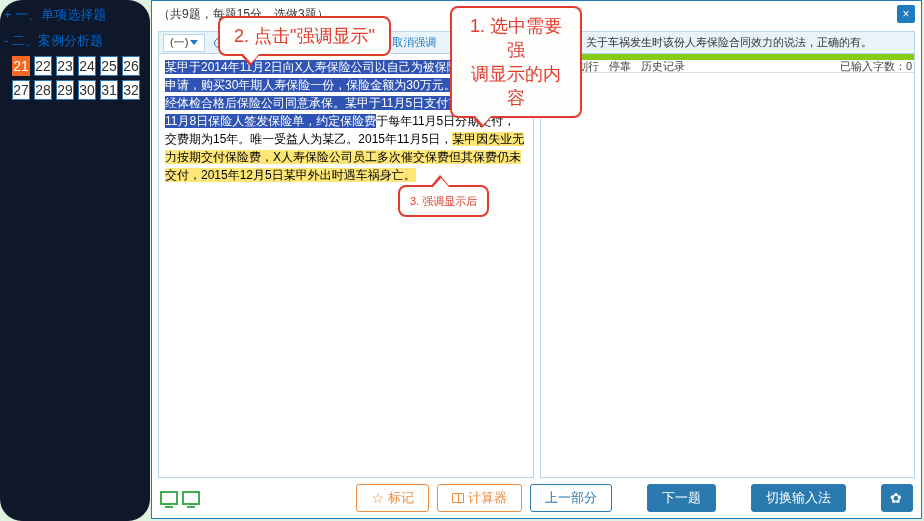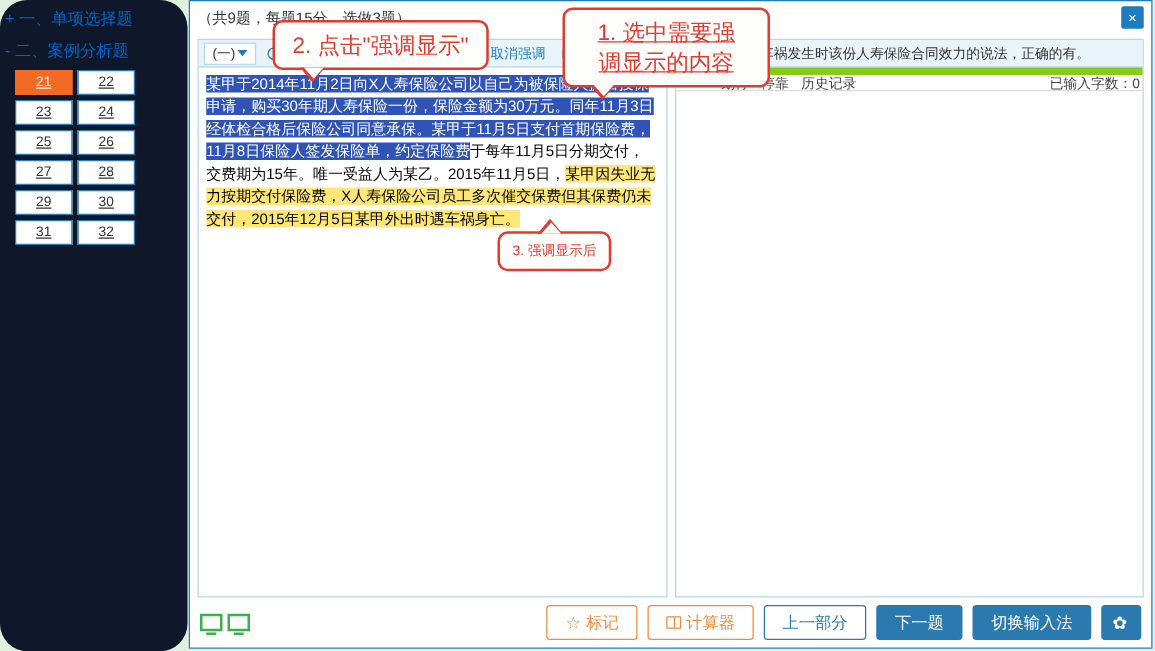--- a/index.html
+++ b/index.html
@@ -31,28 +31,27 @@
     cursor: pointer;
     padding: 2px 0;
   }
   .q-grid {
     display: flex;
     flex-wrap: wrap;
     gap: 4px;
     margin: 4px 2px 6px 8px;
   }
   .q-btn {
-    width: 46px; height: 20px;
+    width: 18px; height: 20px;
     border: 1px solid #2a7ab0;
     background: #fff;
     color: #333;
-    font-size: 11px;
+    font-size: 14px;
     display: flex; align-items: center; justify-content: center;
     cursor: pointer;
-    text-decoration: underline;
   }
   .q-btn.active { background: #f36a24; border-color:#f36a24; color:#fff; }
 
   
   .main {
     position: absolute;
     left: 151px; top: 0;
     right: 2px;
     bottom: 2px;
     border: 1px solid #1e7bbf;
@@ -168,21 +167,21 @@
   .footer-btns { display:flex; gap:8px; padding-right:2px;}
   .fbtn {
     height:28px; padding:0 14px;
     border:1px solid #2a7ab0;
     border-radius:3px;
     background:#fff; color:#2a7ab0;
     display:flex;align-items:center;gap:4px;
     cursor:pointer; font-size:13px;
   }
   .fbtn.orange { border-color:#f08a3c; color:#f08a3c;}
-  .fbtn.primary { background:#2a7ab0; color:#fff;}
+  .fbtn.primary { background:#2a7ab0; color:#fff;margin-left:27px;}
   .fbtn.icon-only { padding:0 8px;}
   .star-icon { color:#f08a3c; font-size:14px;}
   .book-icon {
     width:12px;height:10px;border:1px solid #f08a3c;border-radius:1px;
     position:relative;
   }
   .book-icon:after{content:"";position:absolute;left:50%;top:0;bottom:0;width:1px;background:#f08a3c;}
   .gear-icon{
     width:14px;height:14px;color:#fff;font-size:14px;line-height:14px;
   }
@@ -338,21 +337,21 @@
       <div class="fbtn">上一部分</div>
       <div class="fbtn primary">下一题</div>
       <div class="fbtn primary">切换输入法</div>
       <div class="fbtn primary icon-only">
         <span class="gear-icon">✿</span>
       </div>
     </div>
   </div>
 </div>
 
-<div class="callout" style="left:450px; top:6px; width:166px;text-decoration:underline;">
+<div class="callout" style="left:450px; top:6px; width:132px;">
   <span>1. 选中需要强</span><br>
   <span>调显示的内容</span>
   <span class="tail t-down-left"></span>
 </div>
 <div class="callout" style="left:218px; top:16px;">
   <span>2. 点击"强调显示"</span>
   <span class="tail t-down-left"></span>
 </div>
 <div class="callout small" style="left:398px; top:185px;">
   <span>3. 强调显示后</span>

